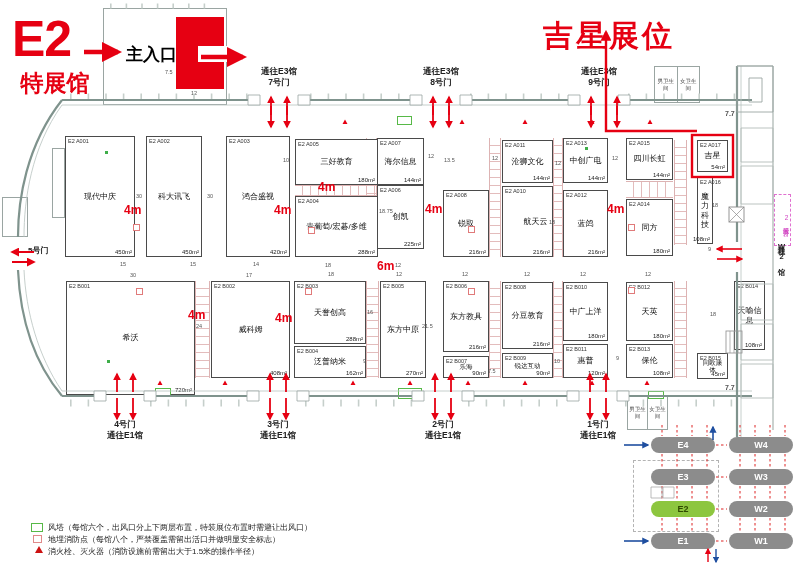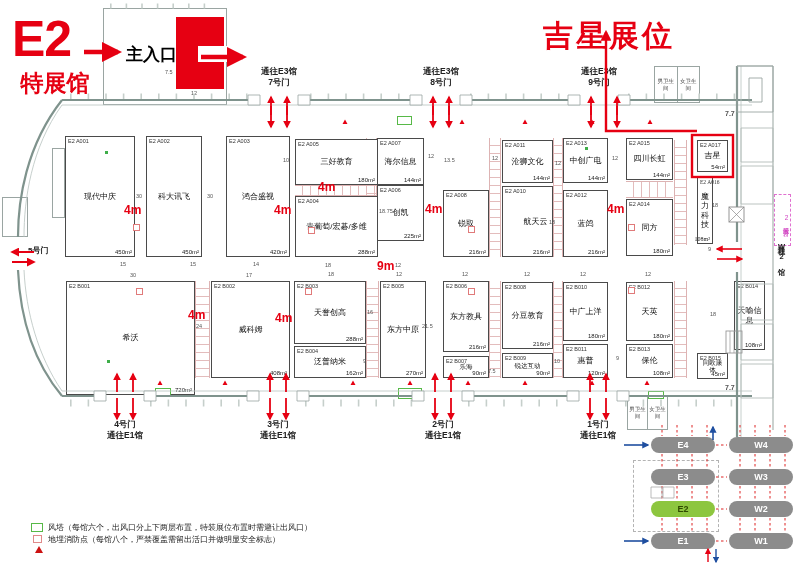--- a/index.html
+++ b/index.html
@@ -141,21 +141,21 @@
   <div class="booth" style="left:295px;top:196px;width:83px;height:61px;">
       <span class="bid">E2 A004</span>
       <span class="bname">青葡萄/宏碁/多维</span>
       <span class="barea">288m²</span>
     </div>
   <div class="booth" style="left:377px;top:138px;width:47px;height:47px;">
       <span class="bid">E2 A007</span>
       <span class="bname">海尔信息</span>
       <span class="barea">144m²</span>
     </div>
-  <div class="booth" style="left:377px;top:185px;width:47px;height:56px;">
+  <div class="booth" style="left:377px;top:185px;width:47px;height:64px;">
       <span class="bid">E2 A006</span>
       <span class="bname">创凯</span>
       <span class="barea">225m²</span>
     </div>
   <div class="booth" style="left:443px;top:190px;width:46px;height:67px;">
       <span class="bid">E2 A008</span>
       <span class="bname">锐取</span>
       <span class="barea">216m²</span>
     </div>
   <div class="booth" style="left:502px;top:140px;width:51px;height:43px;">
@@ -186,21 +186,21 @@
   <div class="booth" style="left:626px;top:199px;width:47px;height:57px;">
       <span class="bid">E2 A014</span>
       <span class="bname">同方</span>
       <span class="barea">180m²</span>
     </div>
   <div class="booth" style="left:697px;top:140px;width:31px;height:32px;">
       <span class="bid">E2 A017</span>
       <span class="bname">吉星</span>
       <span class="barea">54m²</span>
     </div>
-  <div class="booth" style="left:697px;top:177px;width:16px;height:67px;font-family:Liberation Serif, serif;">
+  <div class="booth" style="left:697px;top:177px;width:16px;height:67px;">
       <span class="bid">E2 A016</span>
       <span class="bname">魔力科技</span>
       <span class="barea">108m²</span>
     </div>
 
   <div class="booth" style="left:66px;top:281px;width:129px;height:114px;">
       <span class="bid">E2 B001</span>
       <span class="bname">希沃</span>
       <span class="barea">720m²</span>
     </div>
@@ -275,21 +275,21 @@
       <span class="barea">45m²</span>
     </div>
 
   <span class="aw" style="left:124px;top:203px;">4m</span>
   <span class="aw" style="left:274px;top:203px;">4m</span>
   <span class="aw" style="left:318px;top:180px;">4m</span>
   <span class="aw" style="left:425px;top:202px;">4m</span>
   <span class="aw" style="left:607px;top:202px;">4m</span>
   <span class="aw" style="left:188px;top:308px;">4m</span>
   <span class="aw" style="left:275px;top:311px;">4m</span>
-  <span class="aw" style="left:377px;top:259px;">9m</span>
+  <span class="aw" style="left:377px;top:259px;">6m</span>
 
   <span class="dim" style="left:165px;top:69px;">7.5</span>
   <span class="dim" style="left:191px;top:90px;">12</span>
   <span class="dim" style="left:136px;top:193px;">30</span>
   <span class="dim" style="left:207px;top:193px;">30</span>
   <span class="dim" style="left:283px;top:157px;">10</span>
   <span class="dim" style="left:120px;top:261px;">15</span>
   <span class="dim" style="left:190px;top:261px;">15</span>
   <span class="dim" style="left:253px;top:261px;">14</span>
   <span class="dim" style="left:325px;top:262px;">18</span>
@@ -361,20 +361,21 @@
   <div class="mbar" style="left:729px;top:437px;">W4</div>
   <div class="mbar" style="left:729px;top:469px;text-align:right;">W3</div>
   <div class="mbar" style="left:729px;top:501px;">W2</div>
   <div class="mbar" style="left:729px;top:533px;">W1</div>
 
   <div class="ventico abs"></div>
   <div class="fptico abs"></div>
   <div class="hydico abs"></div>
   <div class="legrow" style="left:48px;top:522px;">风塔（每馆六个，出风口分上下两层布置，特装展位布置时需避让出风口）</div>
   <div class="legrow" style="left:48px;top:534px;">地埋消防点（每馆八个，严禁覆盖需留出活口并做明显安全标志）</div>
+  <div class="legrow" style="left:48px;top:546px;">消火栓、灭火器（消防设施前需留出大于1.5米的操作半径）</div>
 
   <svg class="overlay" width="800" height="566" viewBox="0 0 800 566">
     <defs>
       <marker id="mr" viewBox="0 0 10 10" refX="8" refY="5" markerWidth="4.5" markerHeight="4.5" orient="auto" markerUnits="strokeWidth">
           <path d="M0,0 L10,5 L0,10 z" fill="#e60012"></path>
         </marker>
       <marker id="mb" viewBox="0 0 10 10" refX="8" refY="5" markerWidth="4.5" markerHeight="4.5" orient="auto" markerUnits="strokeWidth">
           <path d="M0,0 L10,5 L0,10 z" fill="#1f4fa0"></path>
         </marker>
     </defs>

